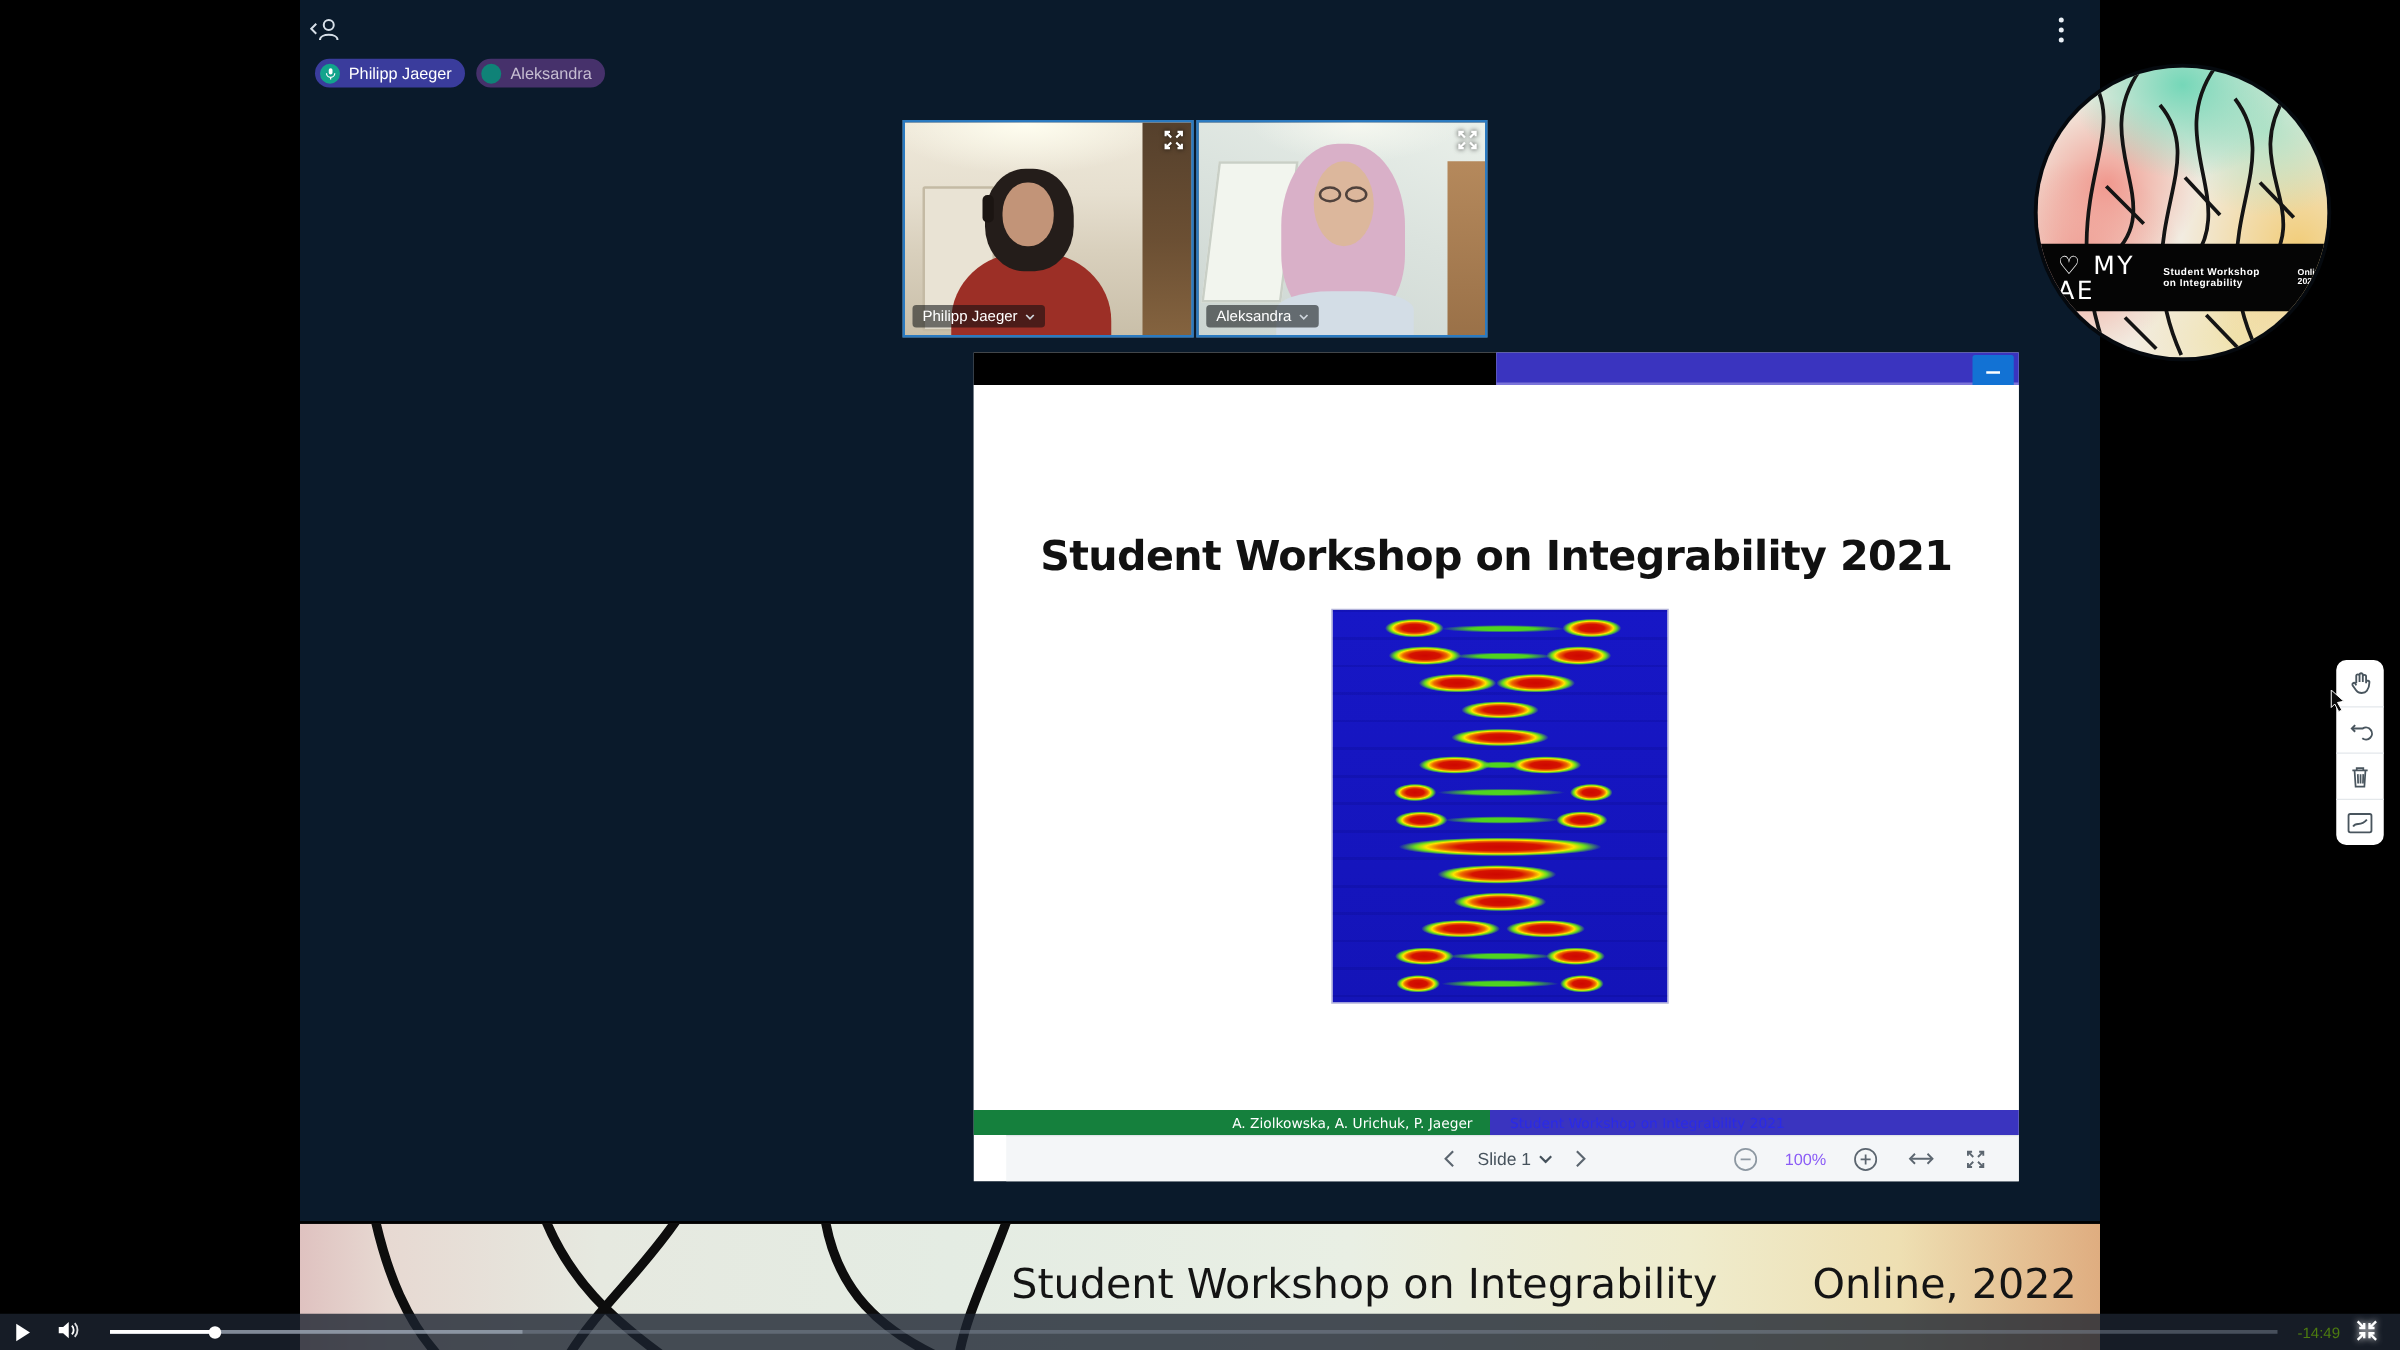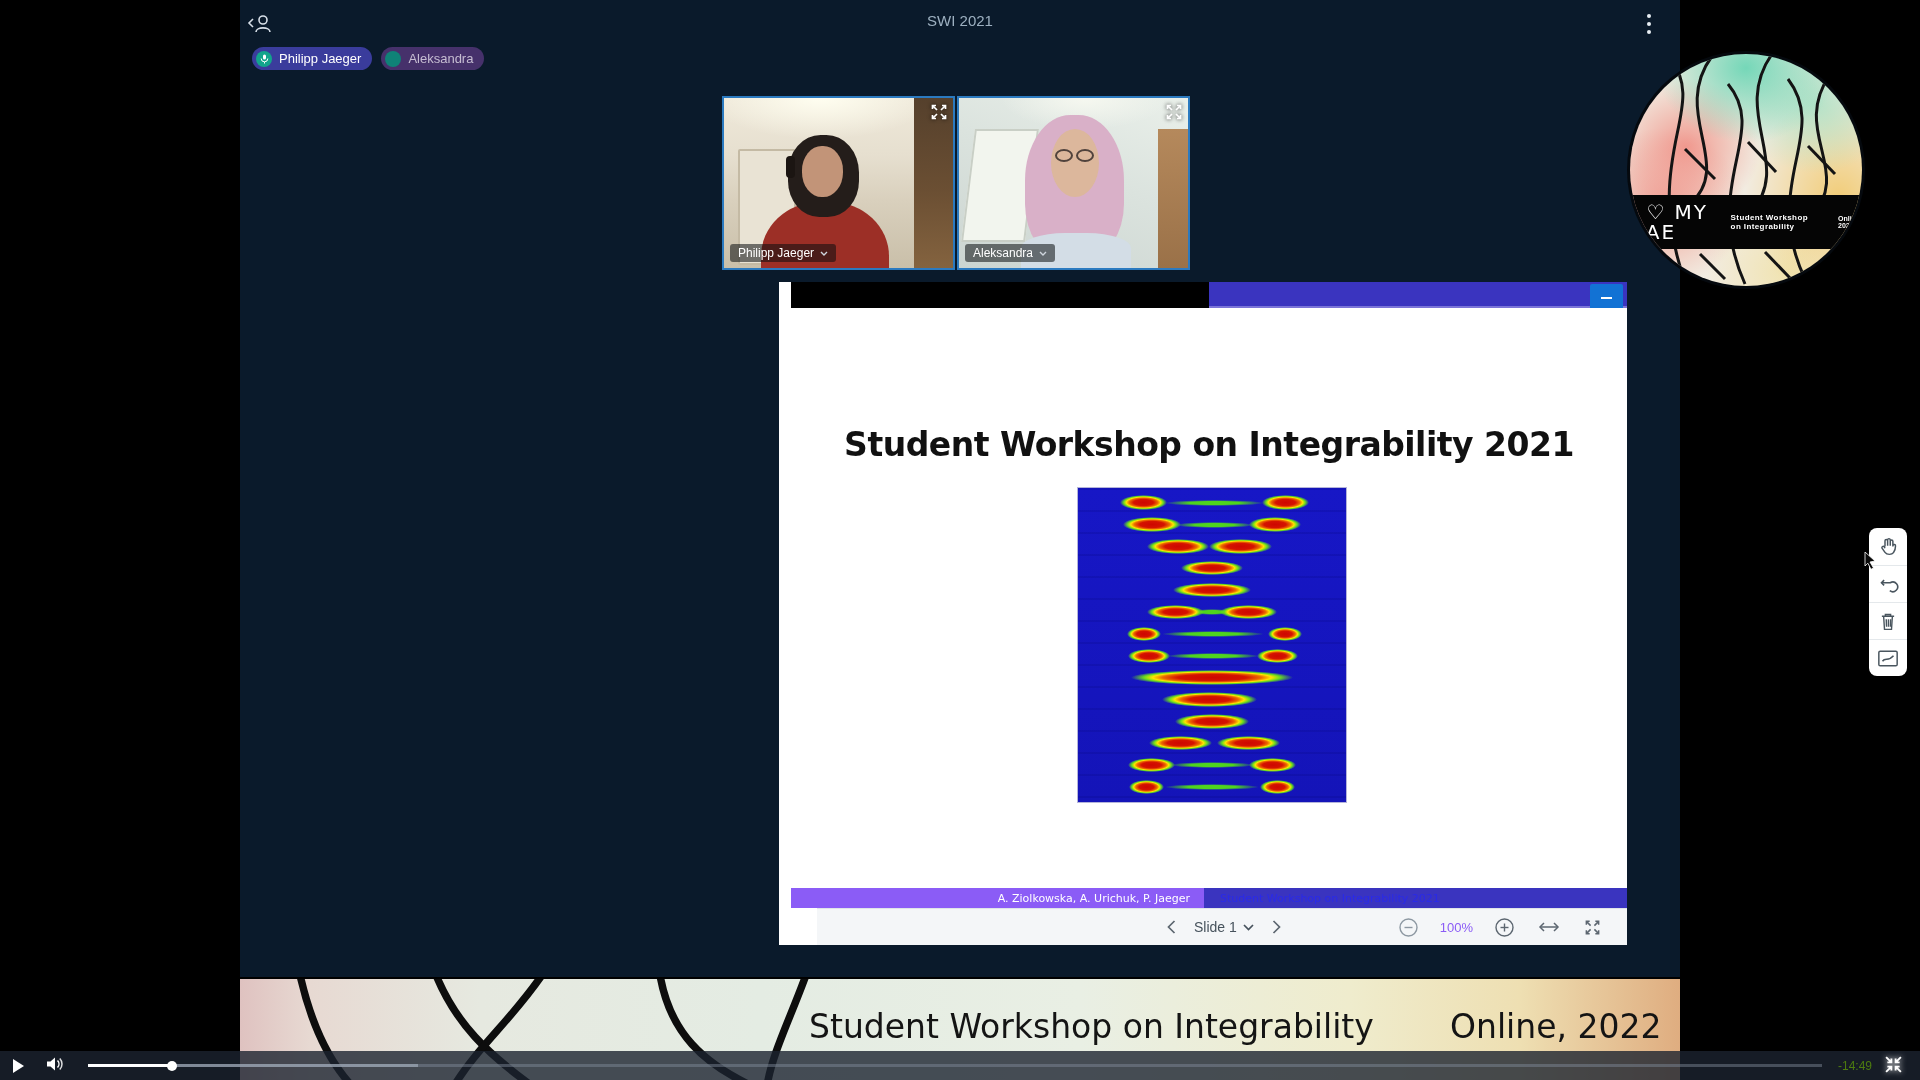--- a/index.html
+++ b/index.html
@@ -63,40 +63,40 @@
          radial-gradient(110px 95px at 68% 94%, rgba(240,226,170,.9), rgba(240,226,170,0) 75%),
          #f2ece1;
         box-shadow:0 0 0 3px #05090e;}
   .logo svg{position:absolute;inset:0;}
   .logo-band{position:absolute;left:0;right:0;top:141px;height:54px;background:#050505;display:flex;flex-direction:row;align-items:center;justify-content:center;gap:20px;}
   .logo-band .l1{color:#fff;font-size:20px;font-weight:400;letter-spacing:2px;line-height:20px;font-family:"DejaVu Sans",sans-serif;}
   .logo-band .l2{color:#fff;font-size:8px;font-weight:700;letter-spacing:.4px;}
   .logo-band .l3{color:#fff;font-size:7px;font-weight:700;}
 
   
-  .pres{position:absolute;left:539px;top:282px;width:836px;height:663px;background:#fff;display:flex;flex-direction:column;padding-left:12px;}
+  .pres{position:absolute;left:539px;top:282px;width:836px;height:663px;background:#fff;display:flex;flex-direction:column;}
   .pres-top{position:relative;height:26px;display:flex;flex:none;}
   .pres-top .tb-black{width:418px;background:#000;}
   .pres-top .tb-indigo{flex:1;background:#3a34bf;border-bottom:2px solid #7b74d8;box-sizing:border-box;}
   .min-btn{position:absolute;top:2px;right:4px;width:33px;height:28px;background:#1272d4;border-radius:2px;border:none;cursor:pointer;display:flex;align-items:center;justify-content:center;}
   .min-btn i{display:block;width:11px;height:2px;background:#fff;}
   .slide-canvas{position:relative;flex:none;height:580px;background:#fff;}
   .slide-title{position:absolute;left:0;right:0;top:117px;text-align:center;font-family:"DejaVu Sans",sans-serif;
                font-weight:700;font-size:33px;color:#111;letter-spacing:-.5px;}
   .heatmap{position:absolute;left:286px;top:179px;width:270px;height:316px;box-sizing:border-box;border:1px solid #b4b4da;
            display:flex;flex-direction:column;padding:4px 3px;
            background:repeating-linear-gradient(180deg, rgba(0,0,110,.16) 0 2px, rgba(0,0,0,0) 2px 22px),
                       linear-gradient(180deg,#1717c6,#1414b8);}
   .hm-row{position:relative;flex:1;}
   .hm-red{position:absolute;top:16%;height:66%;border-radius:50%;
           background:radial-gradient(closest-side,#ce0700 0%,#d51300 42%,#ec6c00 61%,#ffe400 73%,#68dd1e 84%,rgba(20,40,200,0) 100%);}
   .hm-green{position:absolute;top:37%;height:26%;border-radius:50%;
           background:radial-gradient(closest-side,#4fd51e 0%,#4fd51e 52%,rgba(20,40,200,0) 100%);}
   .pres-bottom{height:20px;flex:none;display:flex;font-family:"DejaVu Sans",sans-serif;}
-  .pb-black{width:413px;background:#8b5cf6;color:#fff;font-size:11px;display:flex;align-items:center;justify-content:flex-end;padding-right:14px;box-sizing:border-box;}
+  .pb-black{width:413px;background:#15803d;color:#fff;font-size:11px;display:flex;align-items:center;justify-content:flex-end;padding-right:14px;box-sizing:border-box;}
   .pb-indigo{flex:1;background:#3a34bf;color:#2a2ae8;font-size:11px;display:flex;align-items:center;padding-left:16px;}
   .pres-ctrl{flex:1;background:#f4f6f8;border-top:1px solid #dfe4e8;position:relative;margin-left:26px;}
   .ctrl-center{position:absolute;left:348px;top:0;bottom:0;display:flex;align-items:center;gap:14px;color:#46525c;}
   .ctrl-right{position:absolute;right:24px;top:0;bottom:0;display:flex;align-items:center;gap:20px;color:#5c6670;}
   .ctrl-btn{background:none;border:none;padding:2px;cursor:pointer;display:flex;align-items:center;gap:6px;color:#46525c;font-size:14px;font-family:inherit;}
   .zoom-val{font-size:13px;color:#8b5cf6;}
 
   
   .wb-toolbar{position:absolute;left:1629px;top:528px;width:38px;background:#fff;border-radius:8px;
               box-shadow:0 1px 4px rgba(0,0,0,.4);display:flex;flex-direction:column;}
@@ -130,21 +130,20 @@
 
   <div class="content">
 
     <div class="users-toggle">
       <svg width="30" height="24" viewBox="0 0 30 24">
         <polyline points="7,8 3,12 7,16" fill="none" stroke="#d7dfe8" stroke-width="1.6"></polyline>
         <circle cx="17" cy="9" r="4" fill="none" stroke="#d7dfe8" stroke-width="1.6"></circle>
         <path d="M10,21 C10,15.5 24,15.5 24,21" fill="none" stroke="#d7dfe8" stroke-width="1.6"></path>
       </svg>
     </div>
-    <div class="app-title">SWI 2021</div>
     <div class="kebab">
         <i></i>
         <i></i>
         <i></i>
       </div>
 
     <div class="pills">
       <div class="pill pill1">
         <span class="dot">
           <svg width="9" height="10" viewBox="0 0 9 10">

